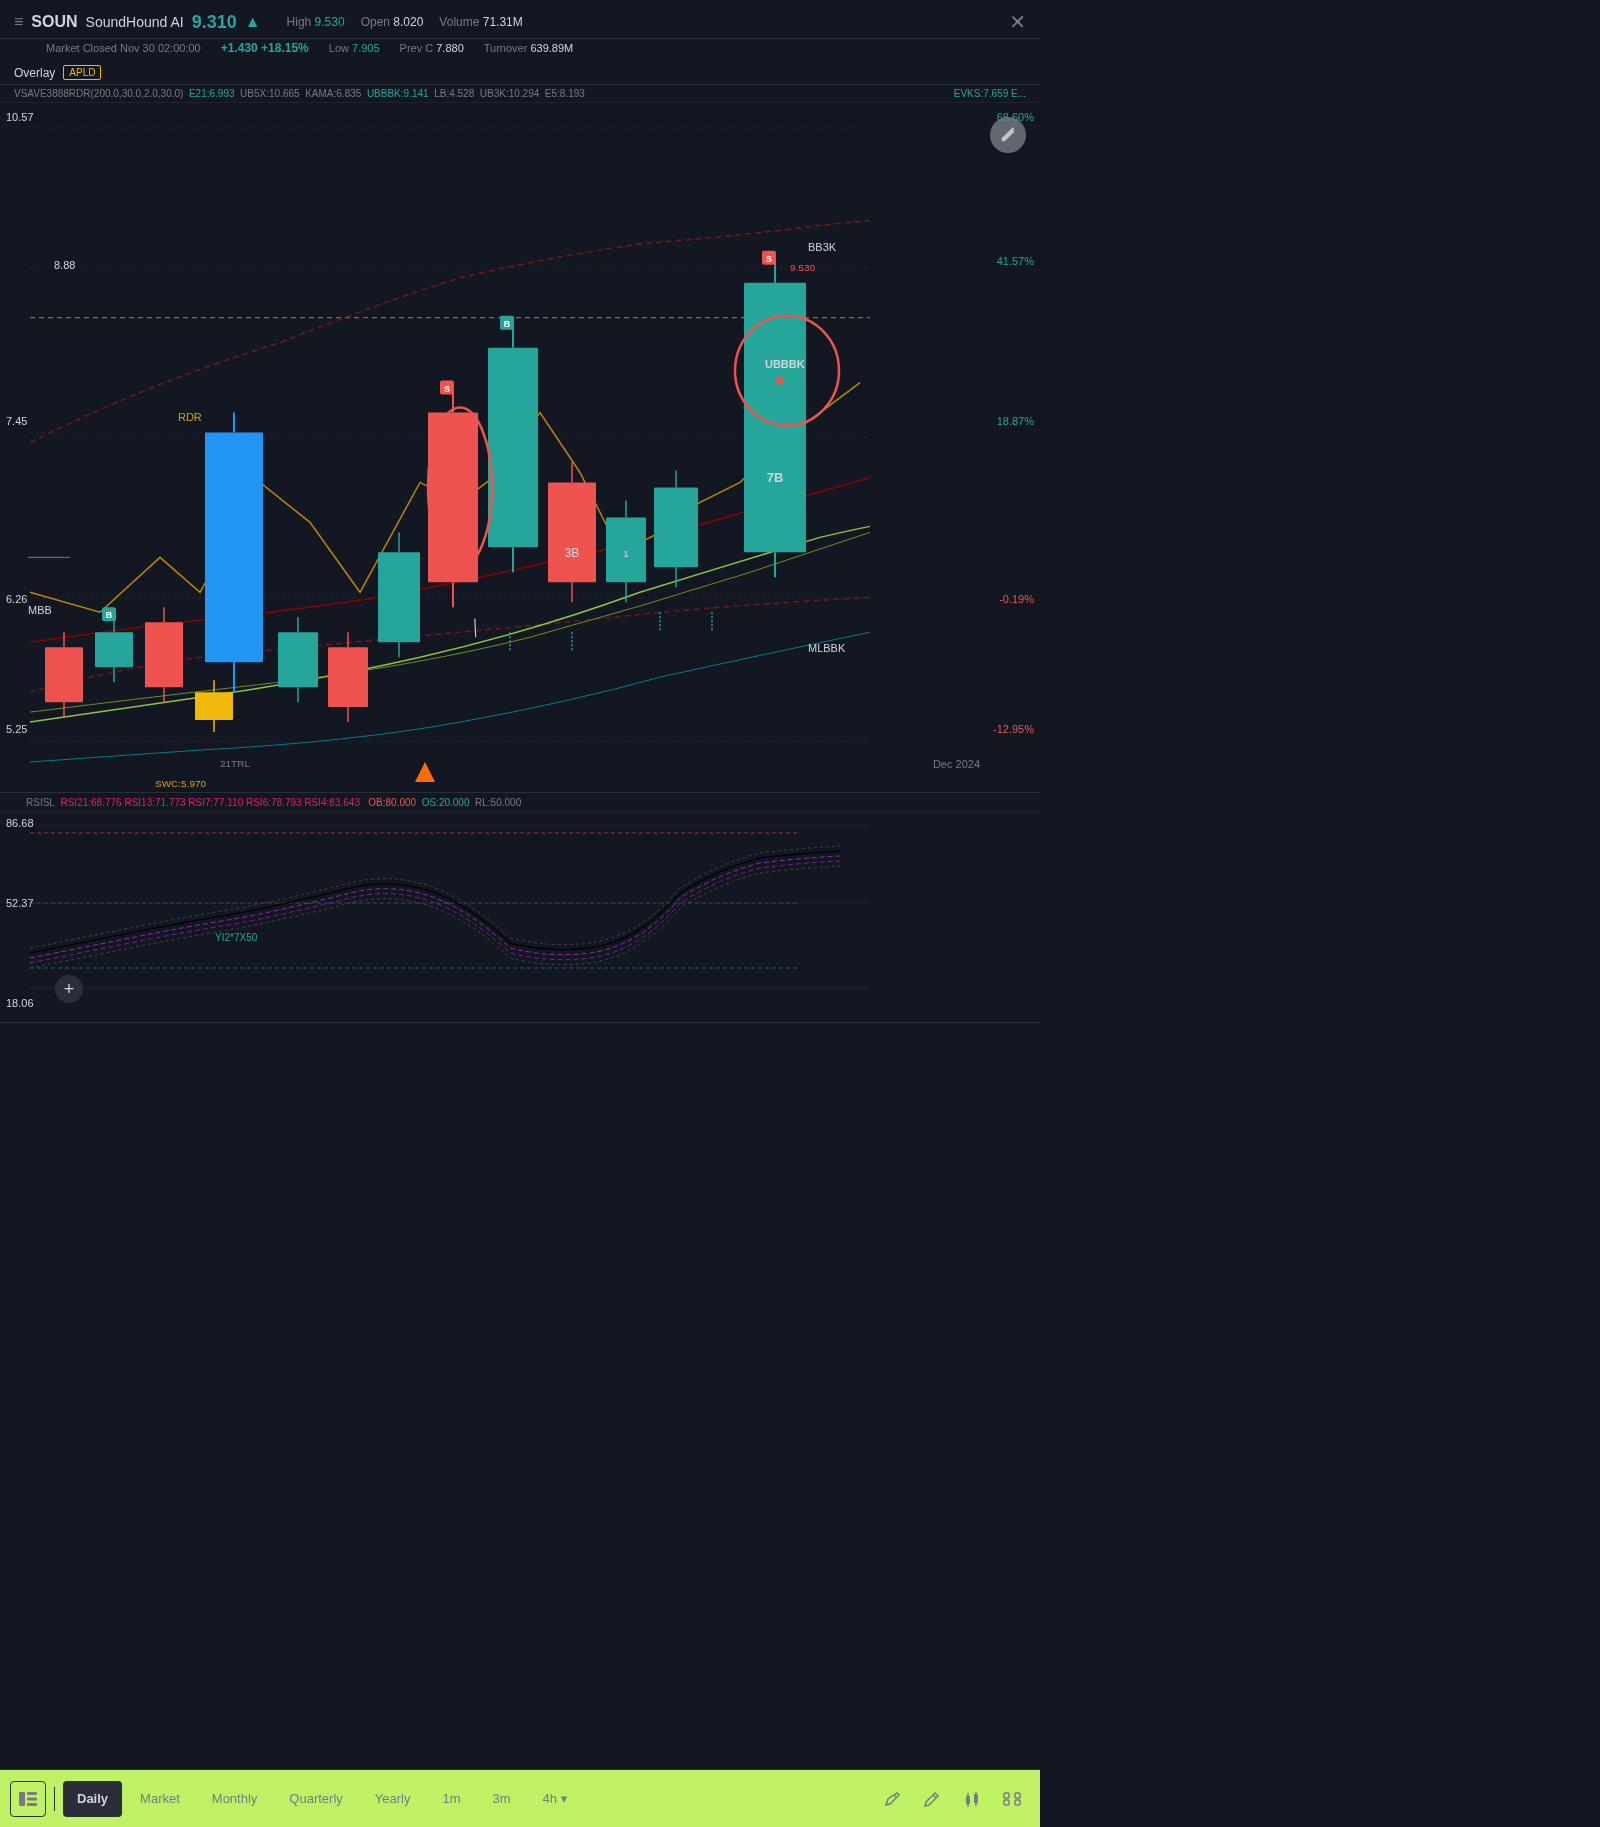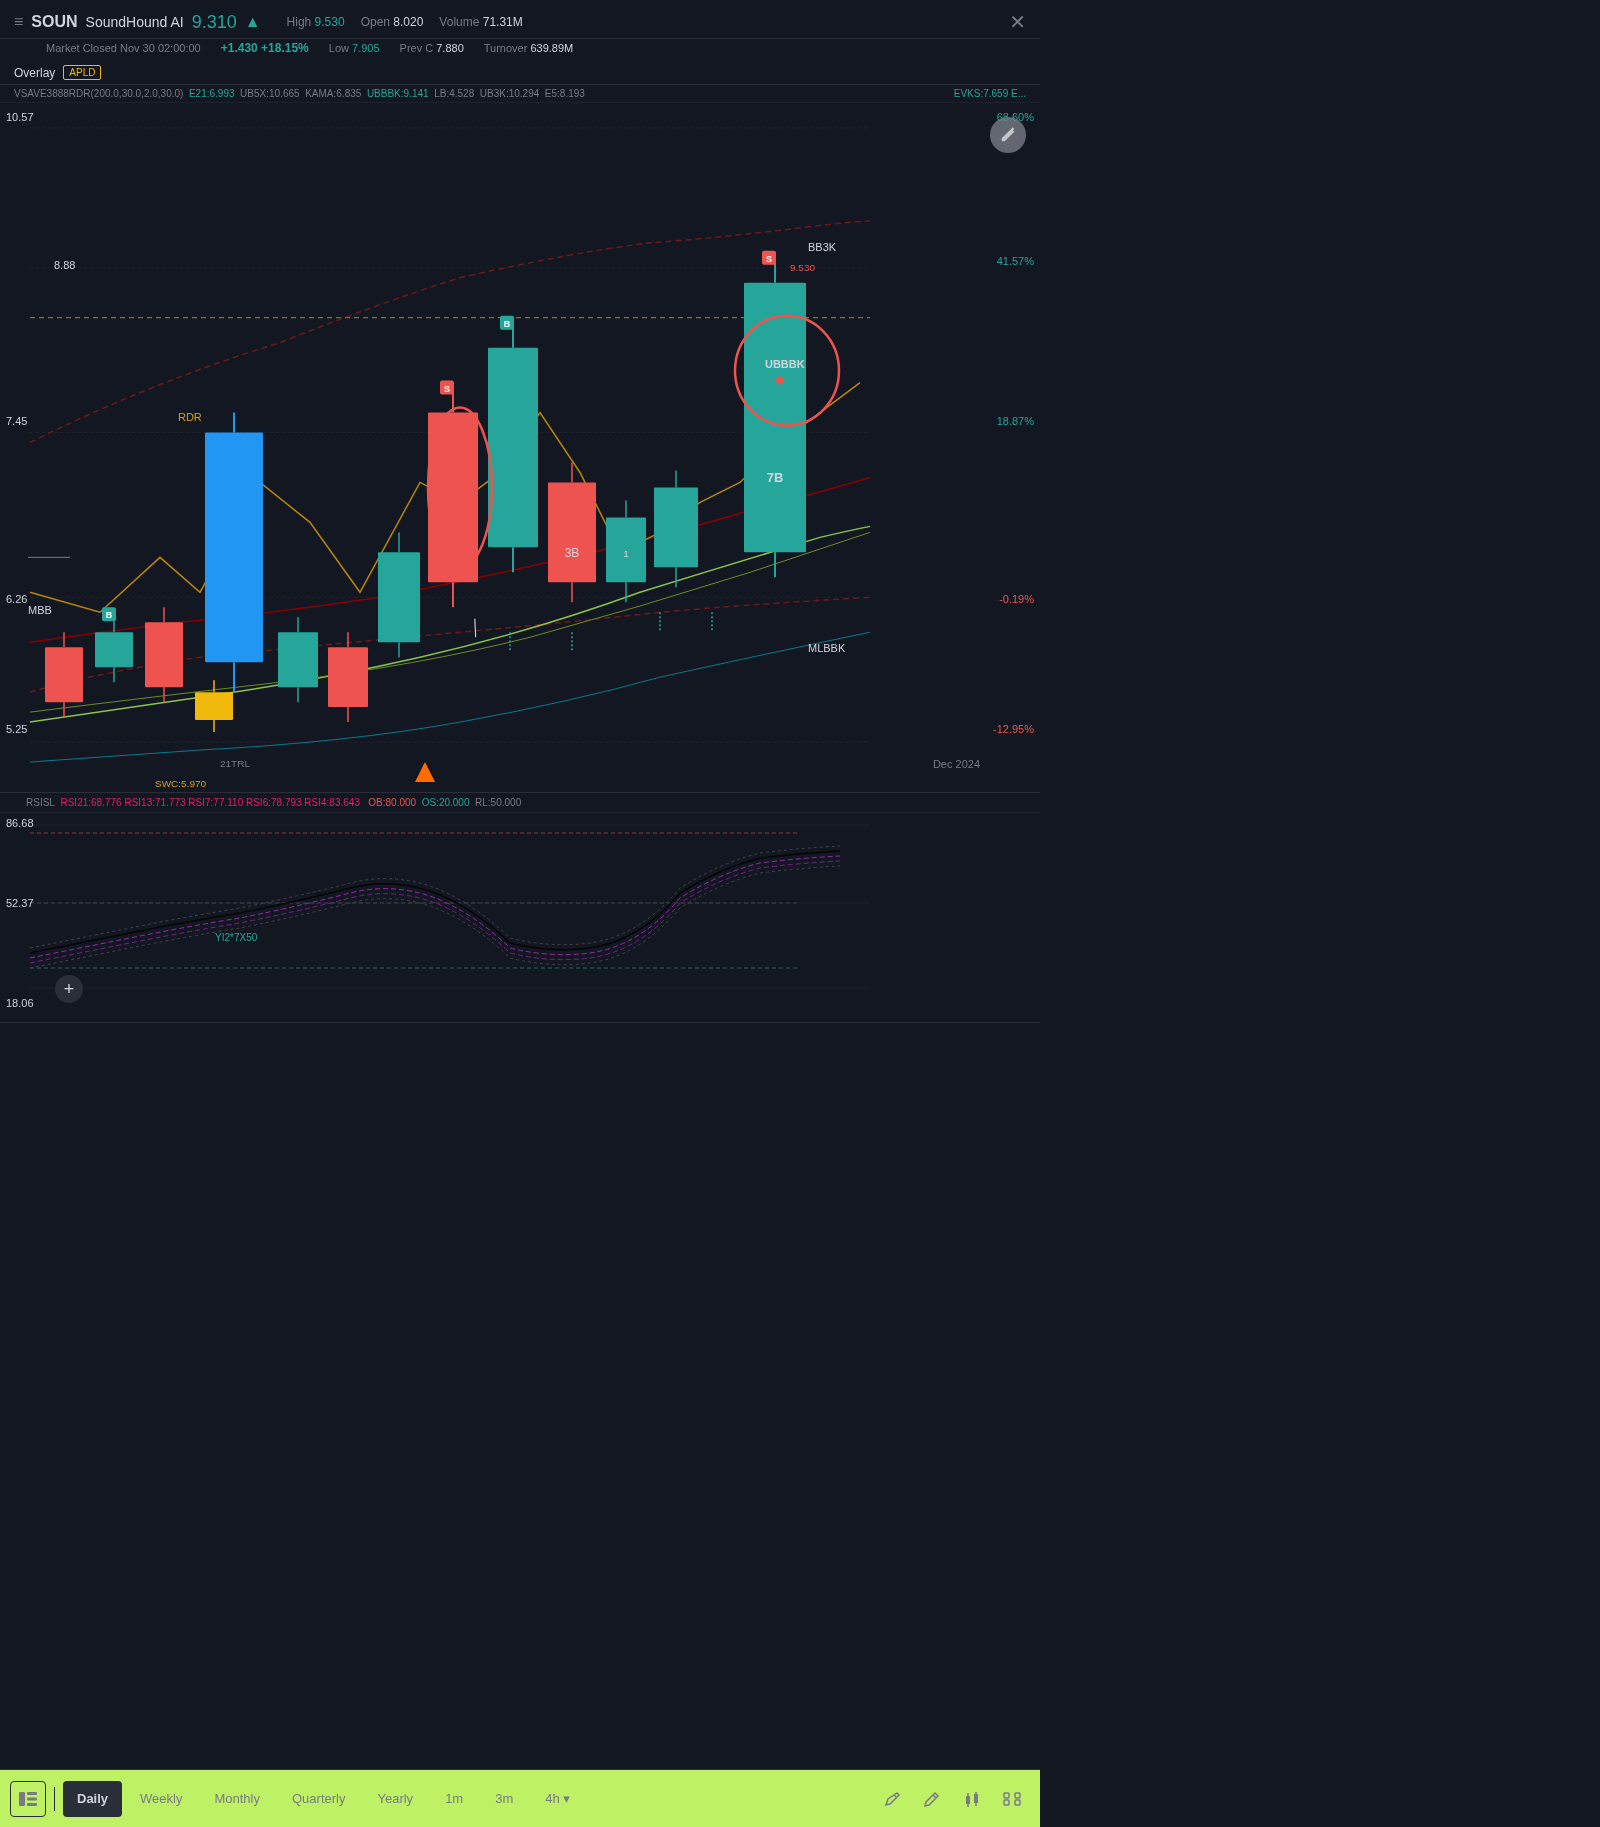--- a/index.html
+++ b/index.html
@@ -37,21 +37,21 @@
       font-weight: 700;
       font-size: 16px;
     }
     .ticker-name {
       color: #d1d4dc;
       font-size: 14px;
     }
     .price-current {
       color: #26a69a;
       font-size: 18px;
-      font-weight: 400;
+      font-weight: 700;
     }
     .price-arrow {
       color: #26a69a;
       font-size: 16px;
     }
     .header-stats {
       display: flex;
       gap: 16px;
       font-size: 12px;
       margin-left: 20px;
@@ -511,21 +511,21 @@
       <rect x="0" y="0" width="6" height="14" rx="1"></rect>
       <rect x="8" y="0" width="10" height="3" rx="1"></rect>
       <rect x="8" y="5.5" width="10" height="3" rx="1"></rect>
       <rect x="8" y="11" width="10" height="3" rx="1"></rect>
     </svg>
   </button>
 
   <div class="tb-separator"></div>
 
   <button class="tb-btn active">Daily</button>
-  <button class="tb-btn">Weekly</button>
+  <button class="tb-btn">Market</button>
   <button class="tb-btn">Monthly</button>
   <button class="tb-btn">Quarterly</button>
   <button class="tb-btn">Yearly</button>
   <button class="tb-btn">1m</button>
   <button class="tb-btn">3m</button>
   <button class="tb-btn">4h ▾</button>
 
   <div class="tb-spacer"></div>
 
   <button class="tb-icon-btn">

